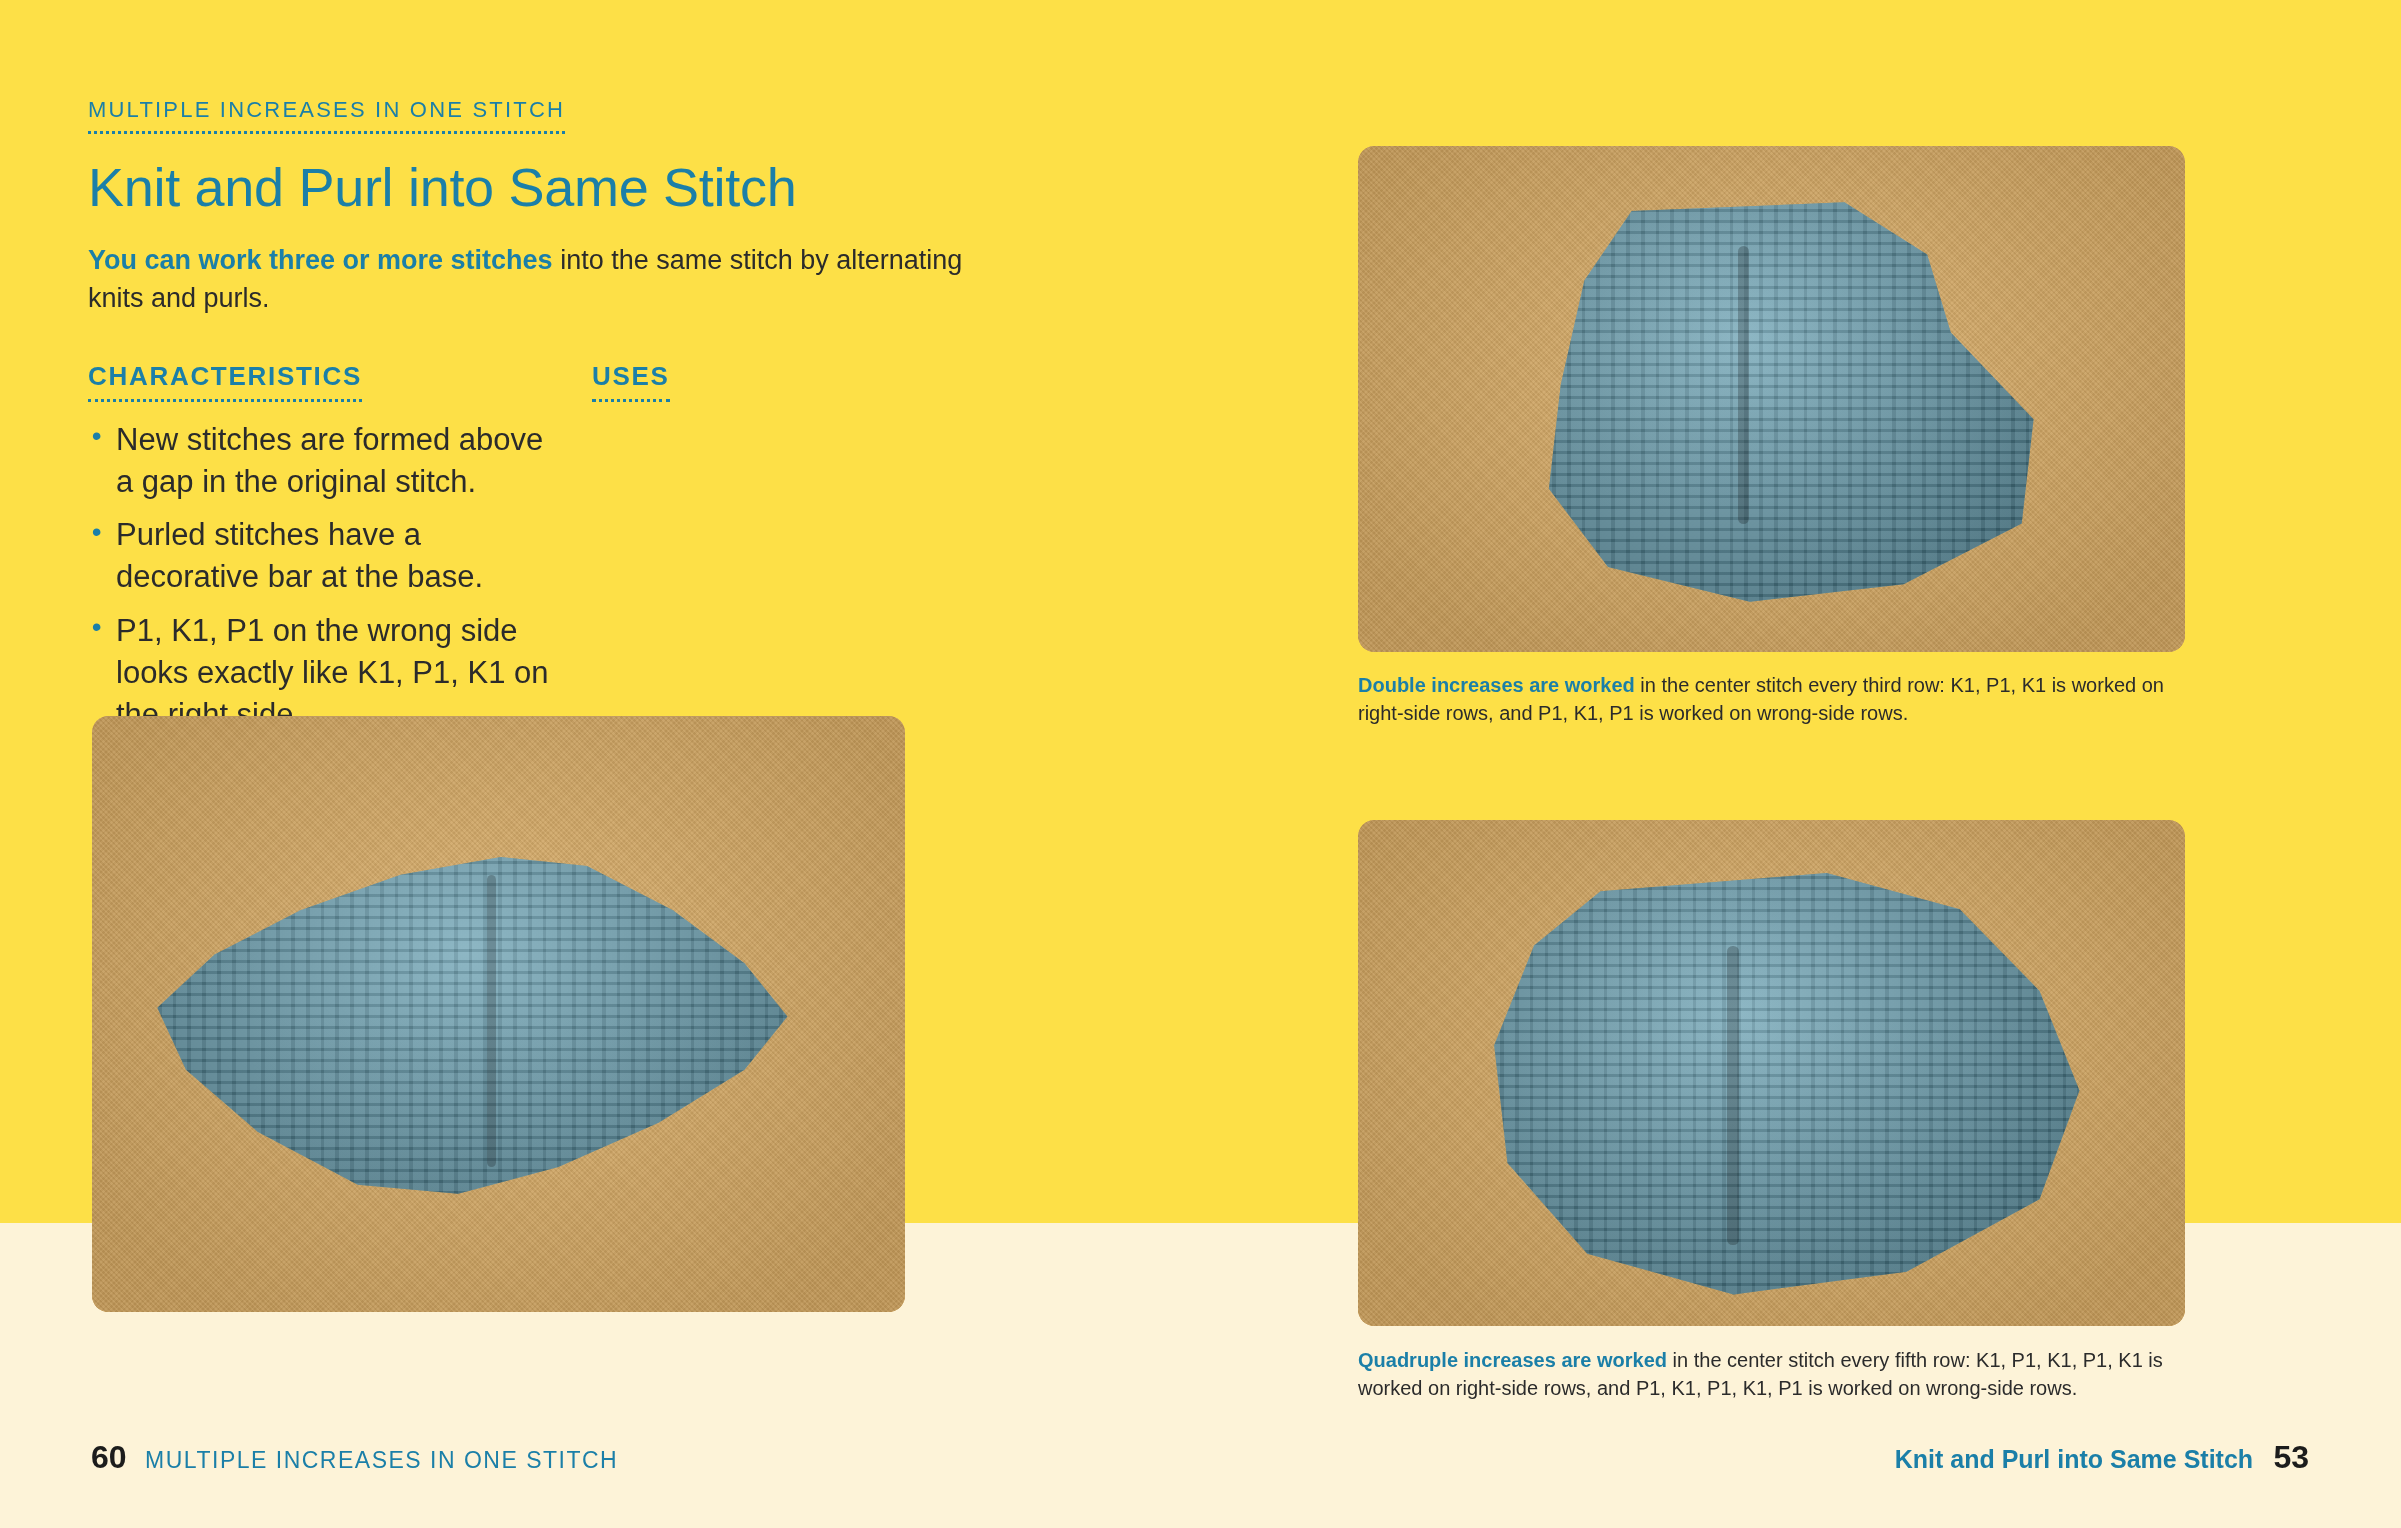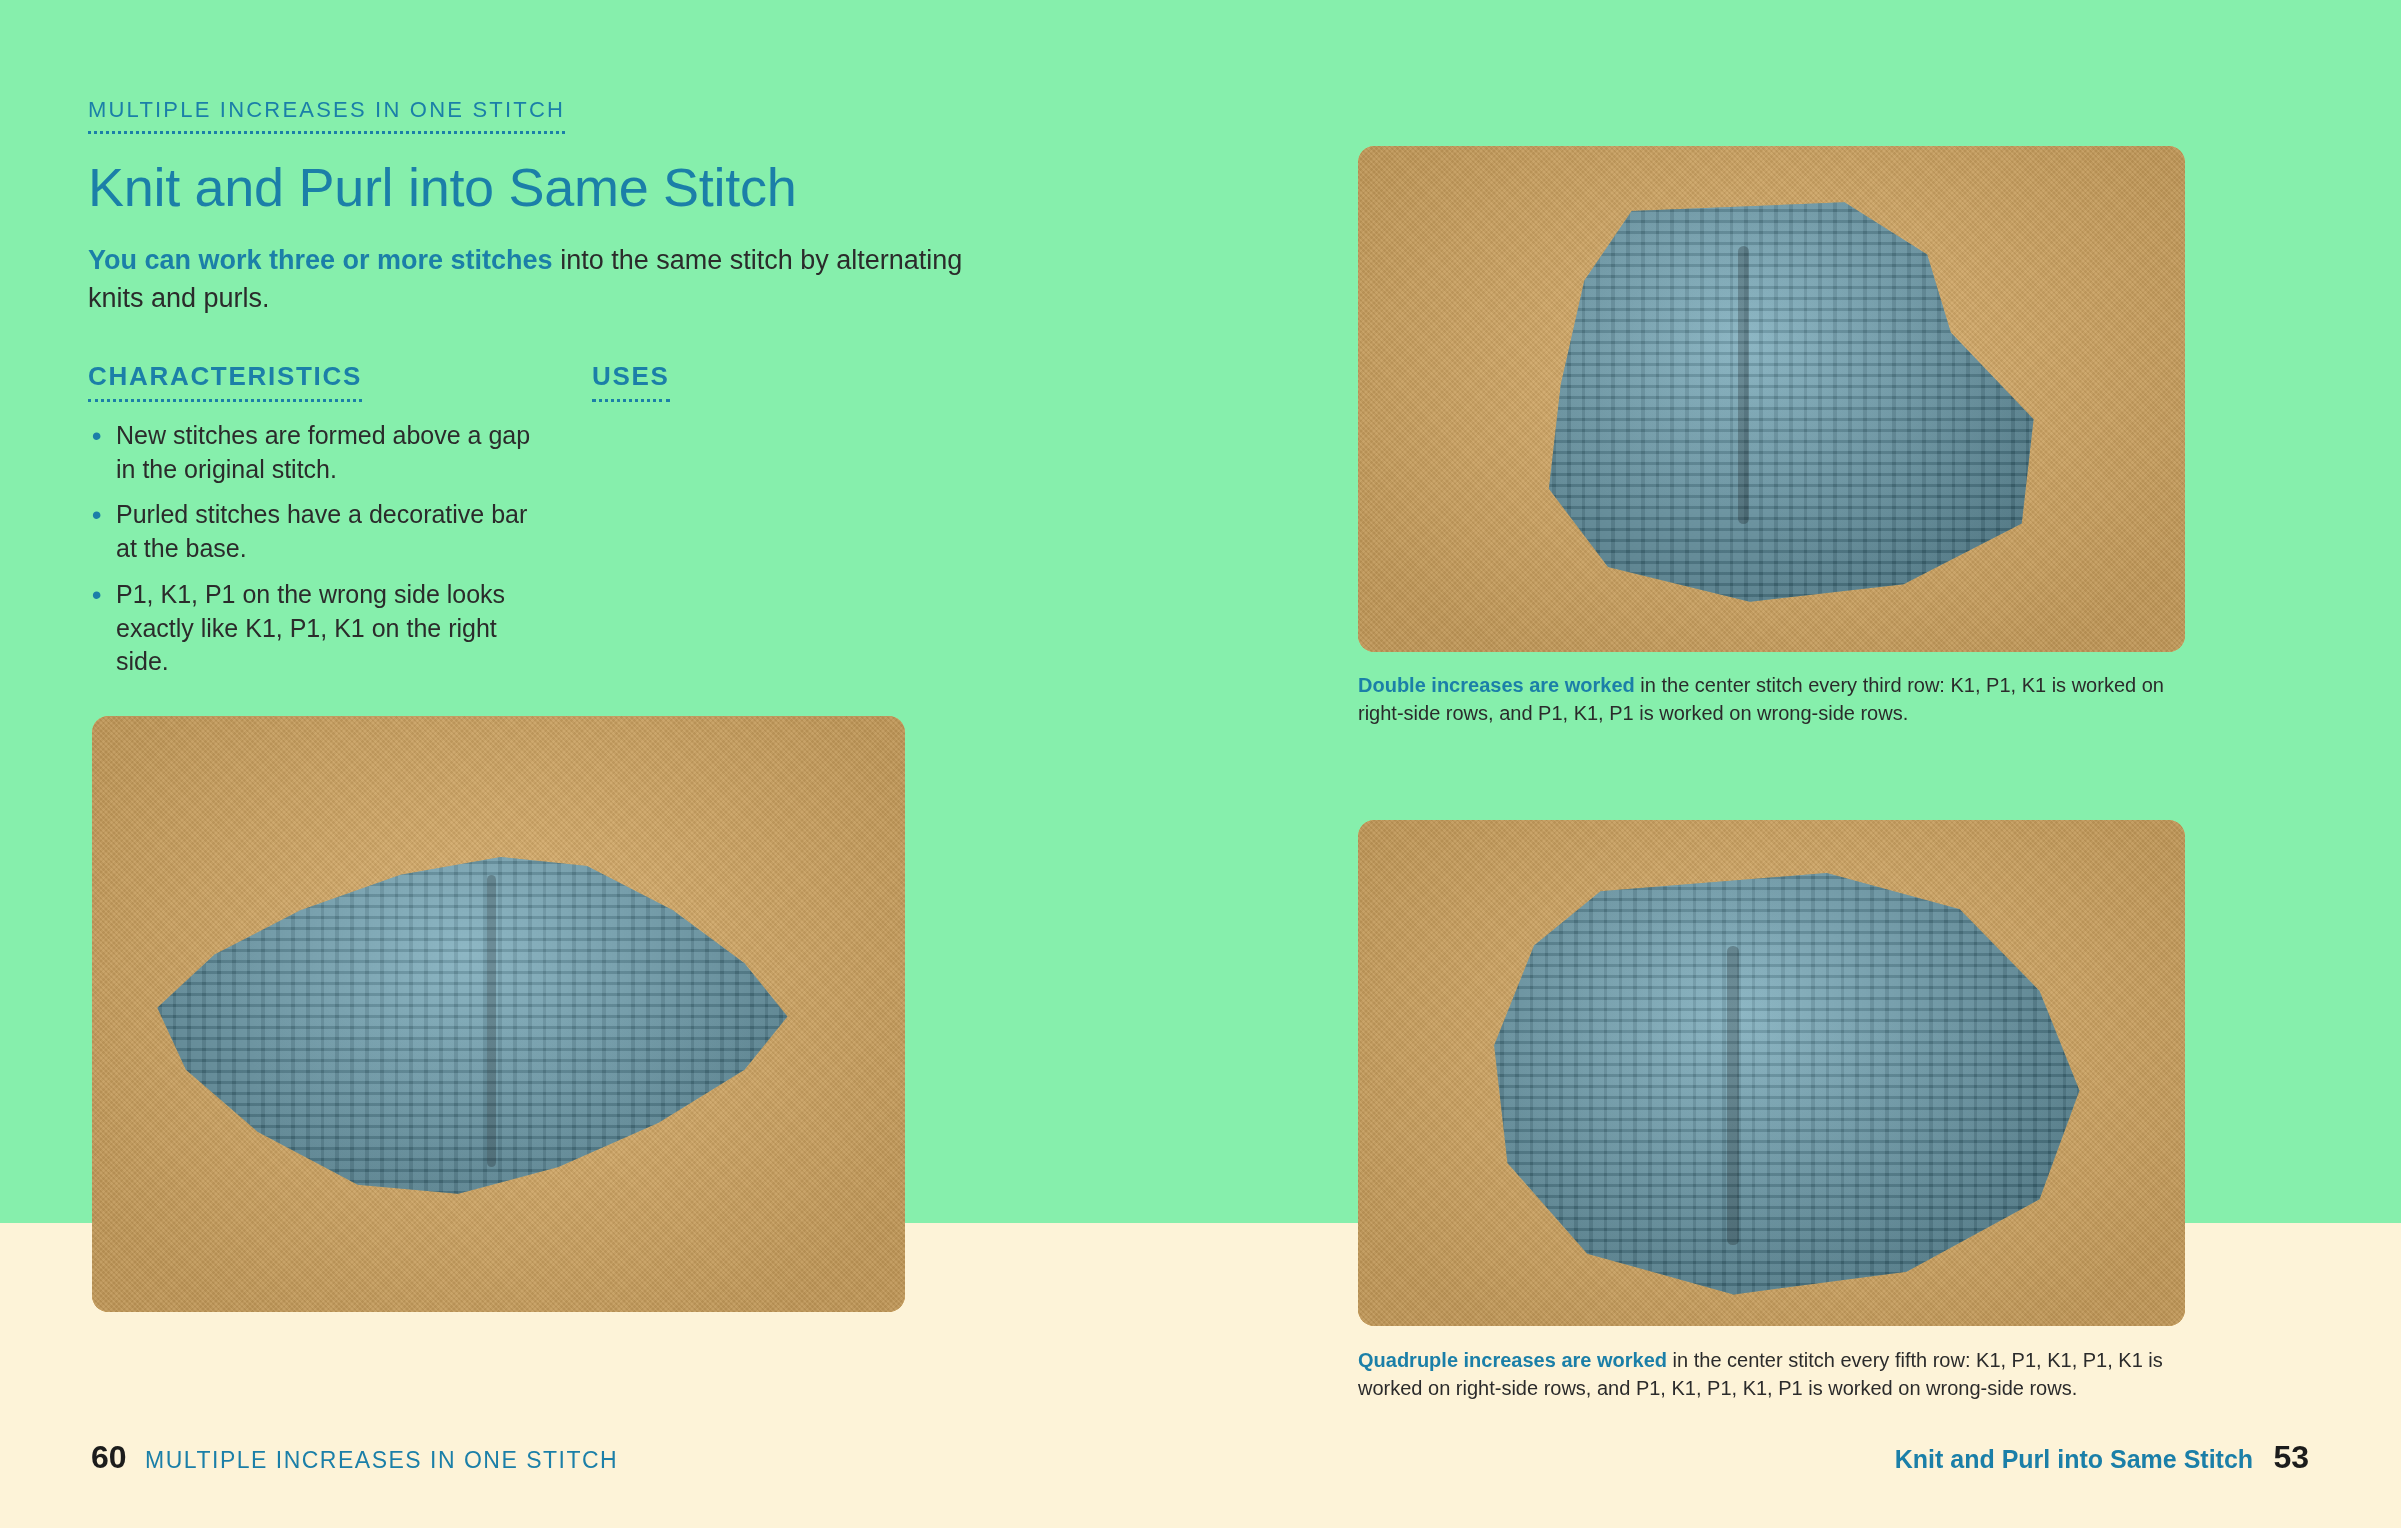--- a/index.html
+++ b/index.html
@@ -10,21 +10,21 @@
     width: 2401px;
     height: 1529px;
     background: #fdf3d8;
     font-family: "Liberation Sans", sans-serif;
     overflow: hidden;
   }
   .page {
     position: relative;
     width: 2401px;
     height: 1223px;
-    background: #86efac;
+    background: #fde047;
   }
 
   
   .left-col {
     position: absolute;
     left: 88px;
     top: 97px;
     width: 998px;
   }
   .eyebrow {
@@ -75,21 +75,21 @@
     display: inline-block;
   }
   ul.bullets {
     list-style: none;
     margin: 16.6px 0 0 0;
     padding: 0;
   }
   ul.bullets li {
     position: relative;
     padding-left: 28px;
-    font-size: 25px;
+    font-size: 31px;
     line-height: 1.35;
     color: #2b2b2b;
     margin-bottom: 12px;
   }
   ul.bullets li:before {
     content: "•";
     position: absolute;
     left: 3.7px;
     top: -1.8px;
     color: #1b7fa8;

